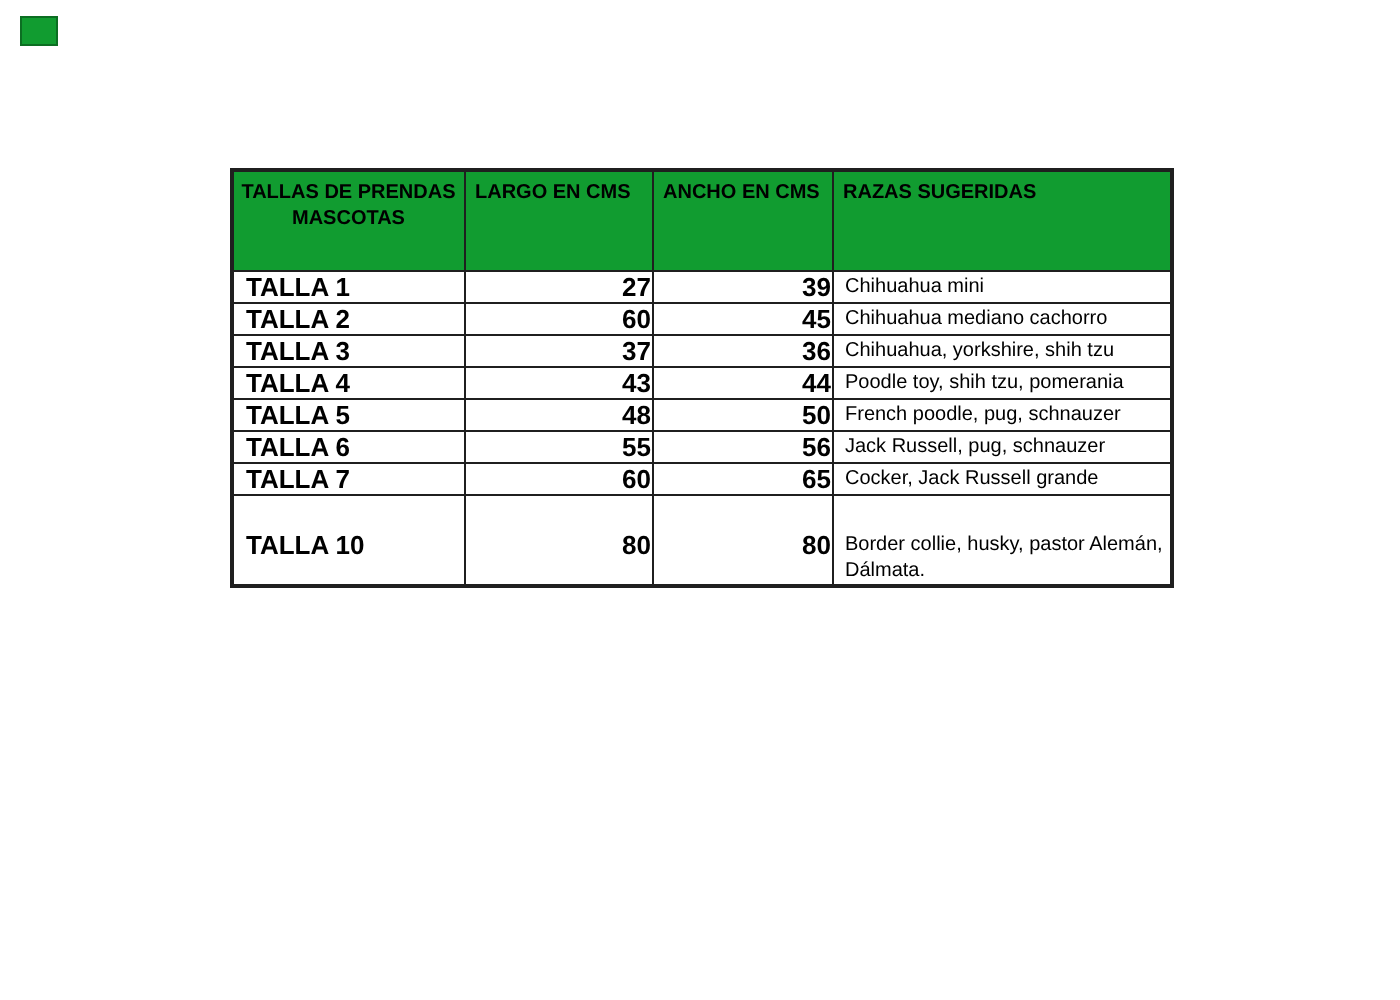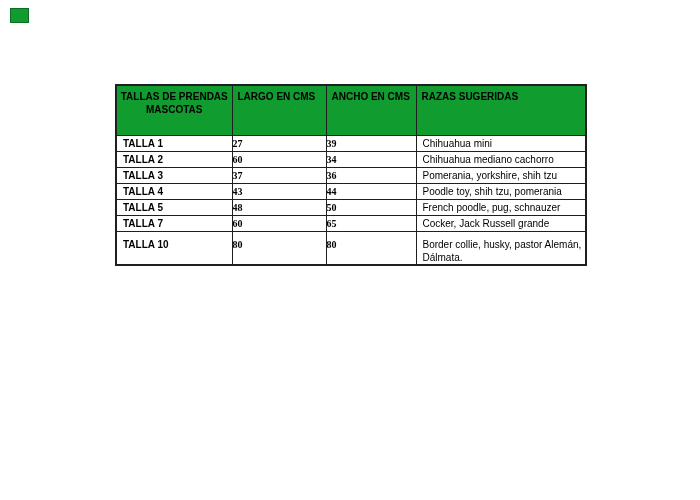--- a/index.html
+++ b/index.html
@@ -50,43 +50,42 @@
     text-align: left;
     padding: 4px 3px 0 5px;
     line-height: 13px;
   }
   thead th.first {
     text-align: center;
     padding-left: 3px;
   }
   tbody td {
     height: 16px;
-    font-size: 10px;
+    font-size: 13px;
     vertical-align: middle;
     padding: 0 2px 0 6px;
     line-height: 13px;
     white-space: nowrap;
   }
   tbody td.talla {
     font-weight: bold;
   }
   tbody td.num {
-    text-align: left;
+    text-align: right;
     font-weight: bold;
     padding: 0;
-    font-family: Liberation Serif, serif;
   }
   tbody td.razas {
     font-size: 10px;
     white-space: normal;
   }
   tbody tr.last td {
     height: 32px;
     vertical-align: top;
-    padding-top: 6px;
+    padding-top: 18px;
   }
 </style>
 </head>
 <body>
 
 <div class="page">
 
   <div class="corner-mark"></div>
 
   <table class="sizes">
@@ -110,40 +109,46 @@
     <tbody>
       <tr>
         <td class="talla">TALLA 1</td>
         <td class="num">27</td>
         <td class="num">39</td>
         <td class="razas">Chihuahua mini</td>
       </tr>
       <tr>
         <td class="talla">TALLA 2</td>
         <td class="num">60</td>
-        <td class="num">34</td>
+        <td class="num">45</td>
         <td class="razas">Chihuahua mediano cachorro</td>
       </tr>
       <tr>
         <td class="talla">TALLA 3</td>
         <td class="num">37</td>
         <td class="num">36</td>
-        <td class="razas">Pomerania, yorkshire, shih tzu</td>
+        <td class="razas">Chihuahua, yorkshire, shih tzu</td>
       </tr>
       <tr>
         <td class="talla">TALLA 4</td>
         <td class="num">43</td>
         <td class="num">44</td>
         <td class="razas">Poodle toy, shih tzu, pomerania</td>
       </tr>
       <tr>
         <td class="talla">TALLA 5</td>
         <td class="num">48</td>
         <td class="num">50</td>
         <td class="razas">French poodle, pug, schnauzer</td>
+      </tr>
+      <tr>
+        <td class="talla">TALLA 6</td>
+        <td class="num">55</td>
+        <td class="num">56</td>
+        <td class="razas">Jack Russell, pug, schnauzer</td>
       </tr>
       <tr>
         <td class="talla">TALLA 7</td>
         <td class="num">60</td>
         <td class="num">65</td>
         <td class="razas">Cocker, Jack Russell grande</td>
       </tr>
       <tr class="last">
         <td class="talla">TALLA 10</td>
         <td class="num">80</td>

